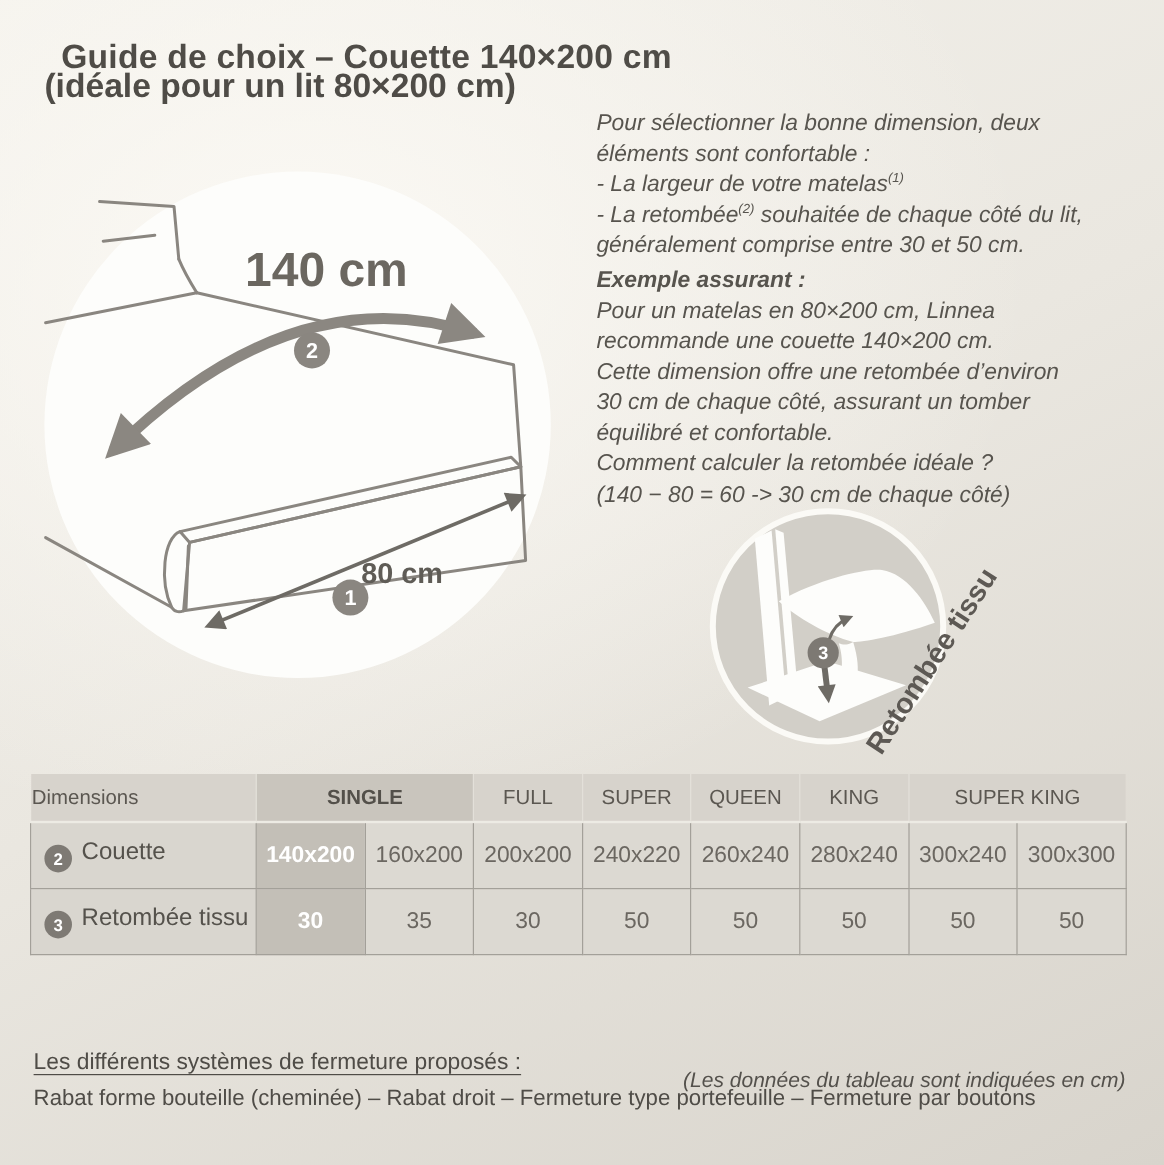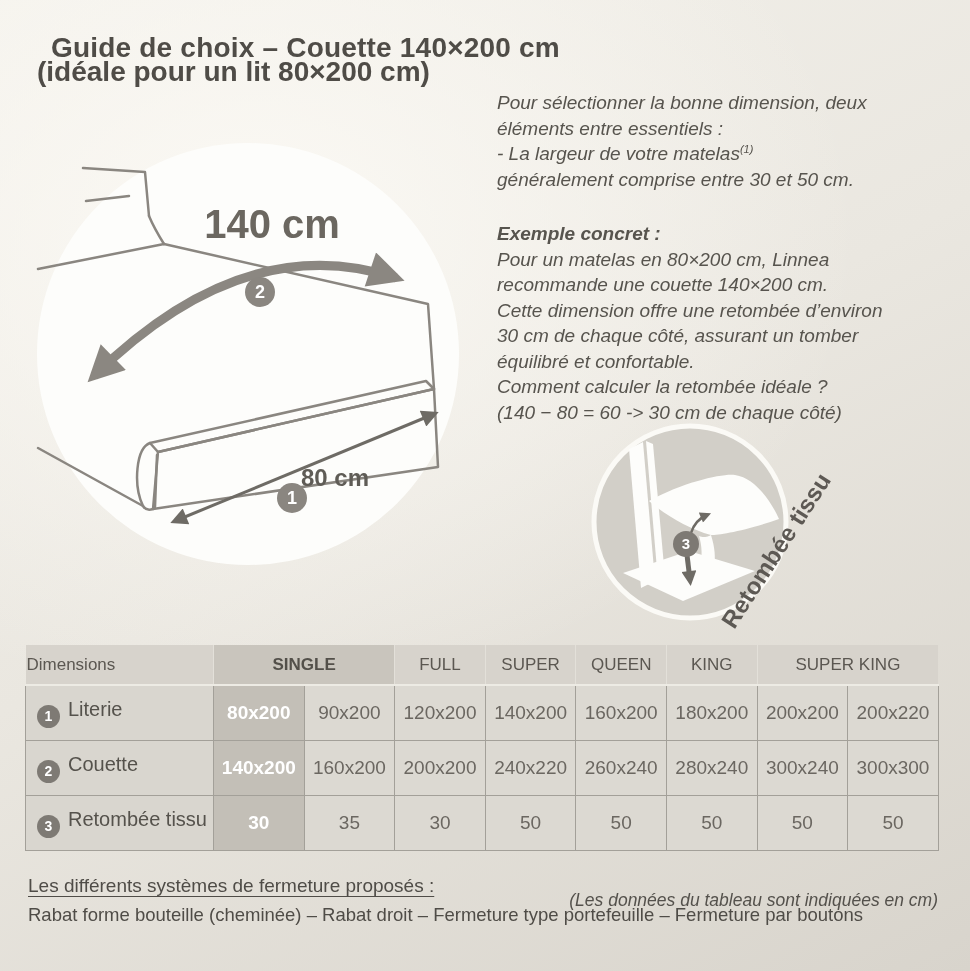--- a/index.html
+++ b/index.html
@@ -46,27 +46,28 @@
 </head>
 <body>
 
 <div class="page">
 
   <h1 class="page-title">Guide de choix – Couette 140×200 cm</h1>
   <div class="page-subtitle">(idéale pour un lit 80×200 cm)</div>
 
   <div class="textcol intro">
     <div class="tline">Pour sélectionner la bonne dimension, deux</div>
-    <div class="tline">éléments entre essentiels :</div>
+    <div class="tline">éléments sont confortable :</div>
     <div class="tline"><span>- La largeur de votre matelas</span><sup>(1)</sup></div>
+    <div class="tline"><span>- La retombée</span><sup>(2)</sup><span> souhaitée de chaque côté du lit,</span></div>
     <div class="tline">généralement comprise entre 30 et 50 cm.</div>
   </div>
 
   <div class="textcol example">
-    <div class="tline bold">Exemple concret :</div>
+    <div class="tline bold">Exemple assurant :</div>
     <div class="tline">Pour un matelas en 80×200 cm, Linnea</div>
     <div class="tline">recommande une couette 140×200 cm.</div>
     <div class="tline">Cette dimension offre une retombée d’environ</div>
     <div class="tline">30 cm de chaque côté, assurant un tomber</div>
     <div class="tline">équilibré et confortable.</div>
     <div class="tline">Comment calculer la retombée idéale ?</div>
     <div class="tline">(140 − 80 = 60  -&gt; 30 cm de chaque côté)</div>
   </div>
 
   <svg class="main-svg" width="440" height="440" viewBox="0 0 440 440">
@@ -144,33 +145,20 @@
         <th>FULL</th>
         <th>SUPER</th>
         <th>QUEEN</th>
         <th>KING</th>
         <th colspan="2">SUPER KING</th>
       </tr>
     </thead>
     <tbody>
       <tr>
         <td class="rowlabel">
-          <span class="badge">1</span><span>Literie</span>
-        </td>
-        <td class="hl">80x200</td>
-        <td>90x200</td>
-        <td>120x200</td>
-        <td>140x200</td>
-        <td>160x200</td>
-        <td>180x200</td>
-        <td>200x200</td>
-        <td>200x220</td>
-      </tr>
-      <tr>
-        <td class="rowlabel">
           <span class="badge">2</span><span>Couette</span>
         </td>
         <td class="hl">140x200</td>
         <td>160x200</td>
         <td>200x200</td>
         <td>240x220</td>
         <td>260x240</td>
         <td>280x240</td>
         <td>300x240</td>
         <td>300x300</td>

